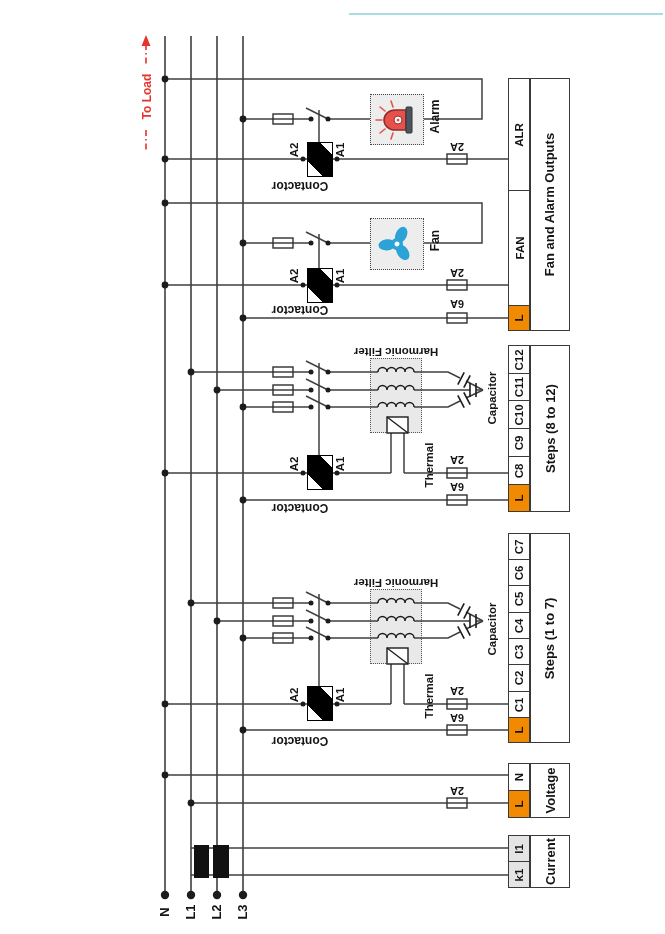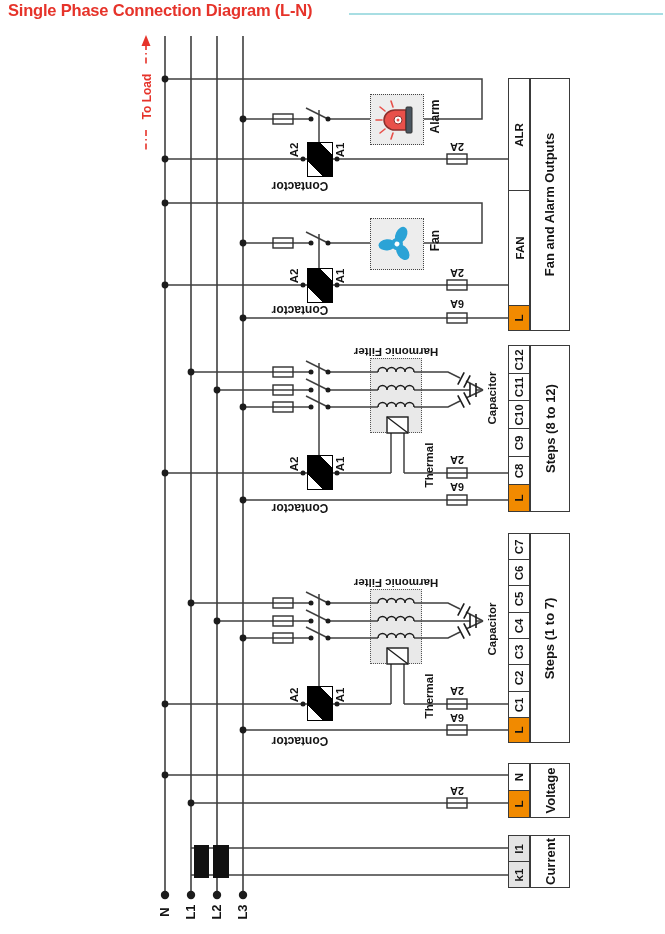--- a/index.html
+++ b/index.html
@@ -28,21 +28,20 @@
         box-sizing:border-box;display:flex;align-items:center;justify-content:center;}
   .coil{position:absolute;left:307px;width:26px;height:35px;border:1.5px solid #000;box-sizing:border-box;
         background:linear-gradient(45deg,#fff 26%,#000 26%,#000 80%,#fff 80%);}
   svg.wires{position:absolute;left:0;top:0;pointer-events:none;}
 </style>
 </head>
 <body>
 
 <div id="canvas">
 
-  <div class="title">Single Phase Connection Diagram (L-N)</div>
   <div class="rule"></div>
 
   <div class="fbox" style="top:358px;height:75px;"></div>
   <div class="fbox" style="top:589px;height:75px;"></div>
 
   <div class="ibox" style="top:94px;height:51px;">
     <svg width="50" height="47" viewBox="0 0 50 47">
       <g transform="translate(25,24) rotate(-90)">
         <g stroke="#e8504a" stroke-width="1.6" stroke-linecap="round">
           <line x1="0" y1="-15" x2="0" y2="-21"></line>

